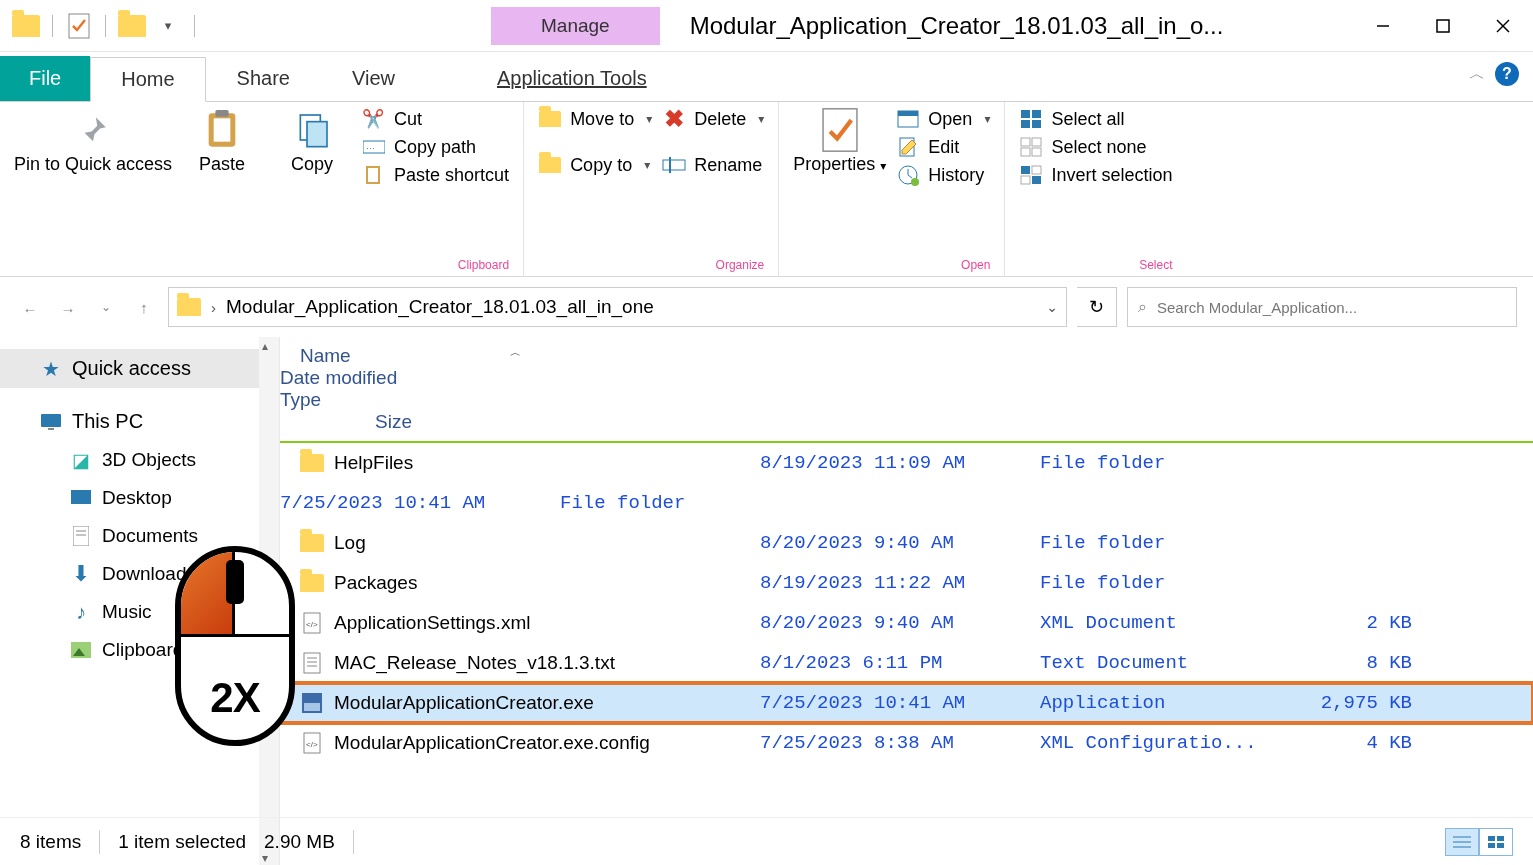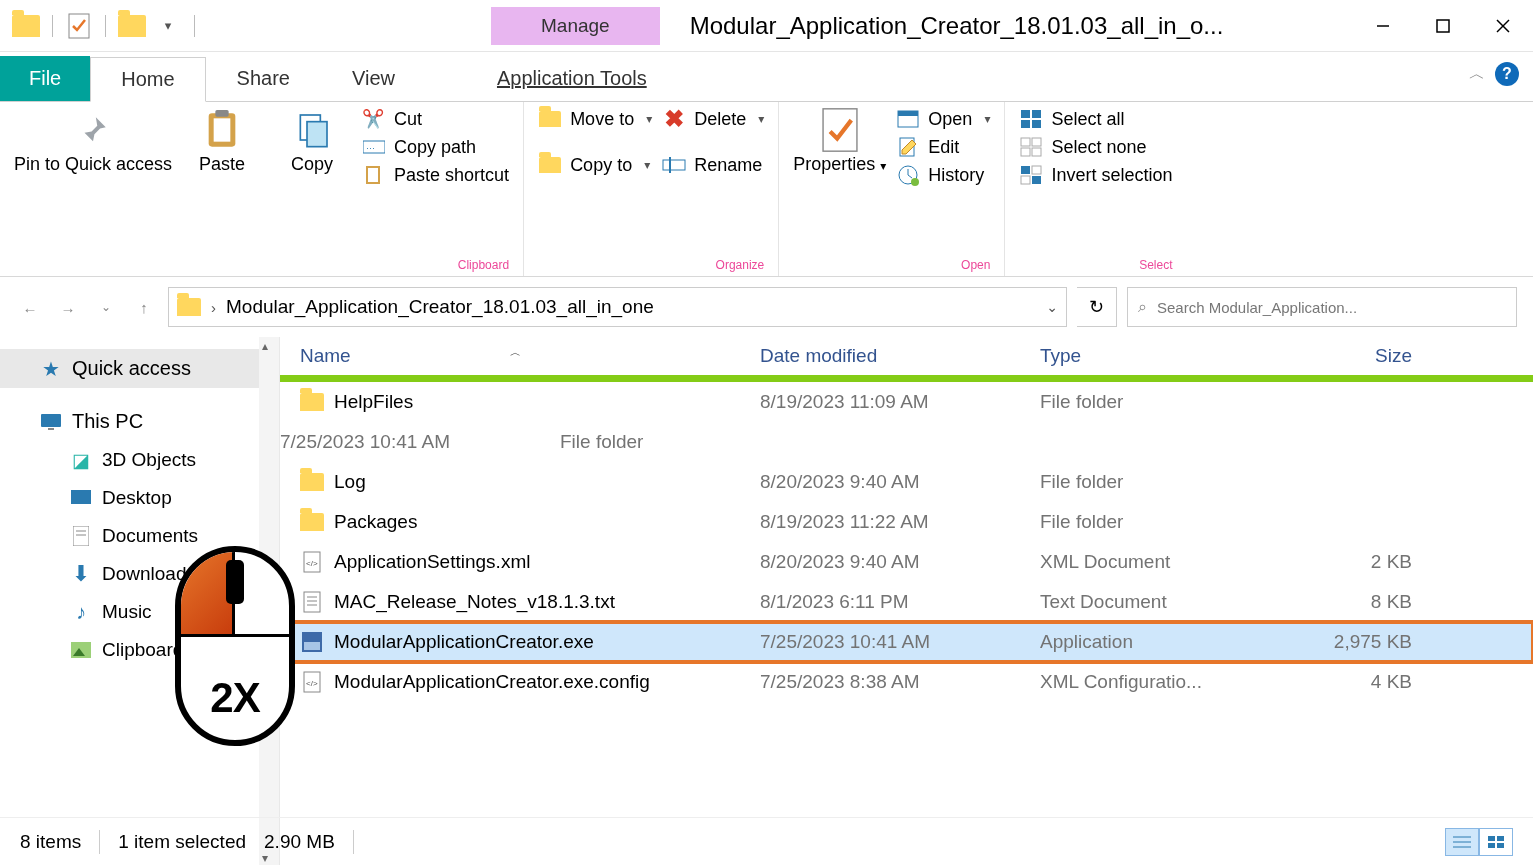--- a/index.html
+++ b/index.html
@@ -58,31 +58,31 @@
 .side-scroll { position: absolute; right: 0; top: 0; width: 20px; height: 100%; background: #f4f4f4; }
 .side-scroll::before { content:"▴"; position:absolute; top:2px; left:3px; font-size:12px; color:#666; }
 .side-scroll::after { content:"▾"; position:absolute; bottom:2px; left:3px; font-size:12px; color:#666; }
 .side-item { display: flex; align-items: center; gap: 10px; padding: 8px 10px 8px 40px; font-size: 20px; }
 .side-item.sel { background: #e8e8e8; }
 .side-item.sub { padding-left: 70px; font-size: 19px; }
 .side-ico { width: 22px; height: 22px; display:flex; align-items:center; justify-content:center; }
 
 
 .files { flex: 1; overflow: hidden; }
-.fhead { display: flex; border-bottom: 7px solid #84cc16; padding: 8px 0; font-size: 19px; color: #33538f; position: relative; }
+.fhead { display: flex; border-bottom: 2px solid #84cc16; padding: 8px 0; font-size: 19px; color: #33538f; position: relative; flex-direction: column; }
 .col-name { width: 480px; padding-left: 20px; position: relative; }
 .col-name .sort { position:absolute; left:230px; top:0; font-size:11px; color:#333; }
 .col-date { width: 280px; }
 .col-type { width: 240px; }
 .col-size { width: 150px; text-align: right; padding-right: 18px; }
 .frow { display: flex; align-items: center; height: 40px; font-size: 19px; }
 .frow.sel { background: #cfe7fb; outline: 4px solid #e6762a; outline-offset: -2px; position: relative; }
 .frow .col-name { display: flex; align-items: center; gap: 10px; }
 .fic { width: 24px; height: 24px; display:flex; align-items:center; justify-content:center; }
-.frow .col-date, .frow .col-type, .frow .col-size { color: #737373; }
+.frow .col-date, .frow .col-type, .frow .col-size { color: #1d4ed8; font-family: Liberation Mono, monospace; }
 
 
 .statusbar { position: absolute; bottom: 0; left: 0; right: 0; height: 48px; display: flex; align-items: center; padding: 0 20px; font-size: 19px; border-top: 1px solid #eee; gap: 18px; }
 .status-sep { width:1px; height:24px; background:#ccc; }
 .view-toggle { margin-left: auto; display: flex; }
 .vt-btn { width: 34px; height: 28px; border: 1px solid #88b7e4; display:flex; align-items:center; justify-content:center; }
 .vt-btn.active { background: #cfe7fb; }
 
 
 .dblclick { position: absolute; left: 175px; top: 546px; width: 128px; height: 215px; z-index: 50; }

